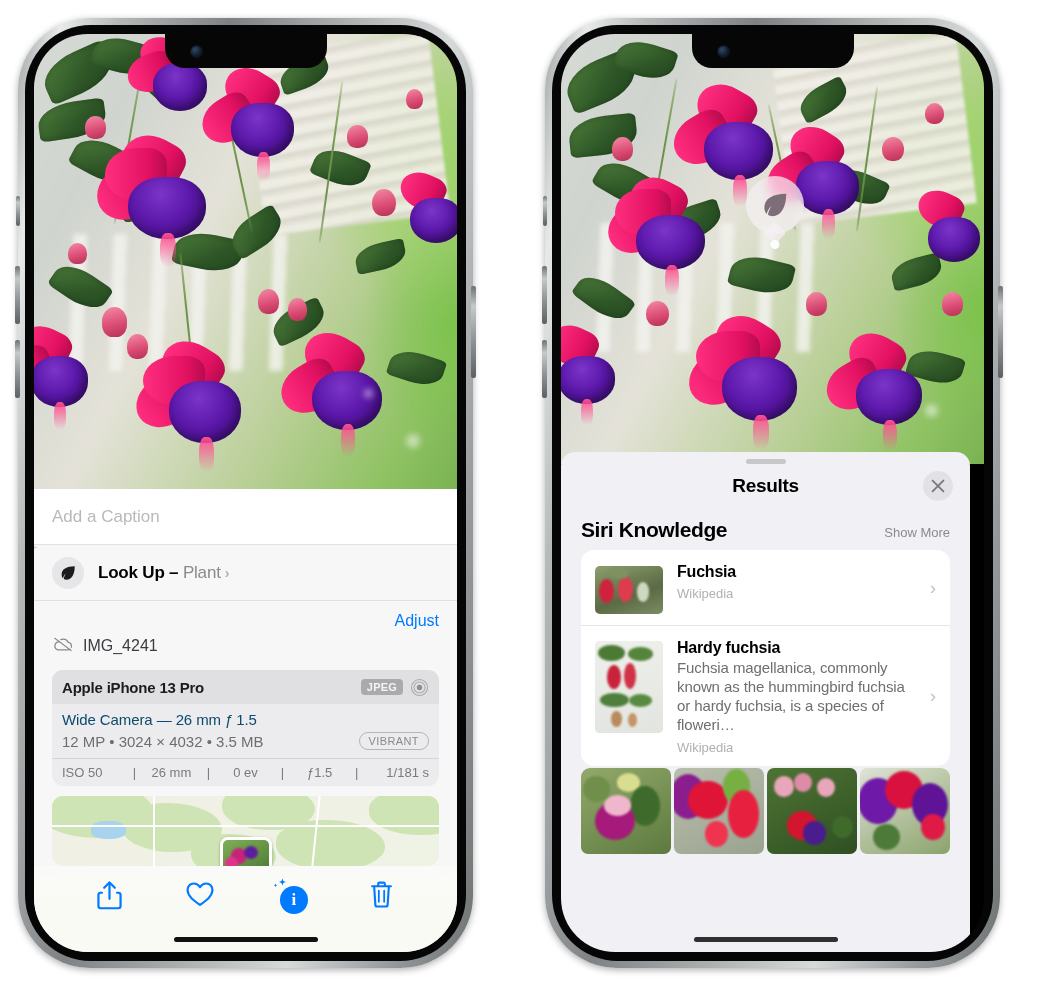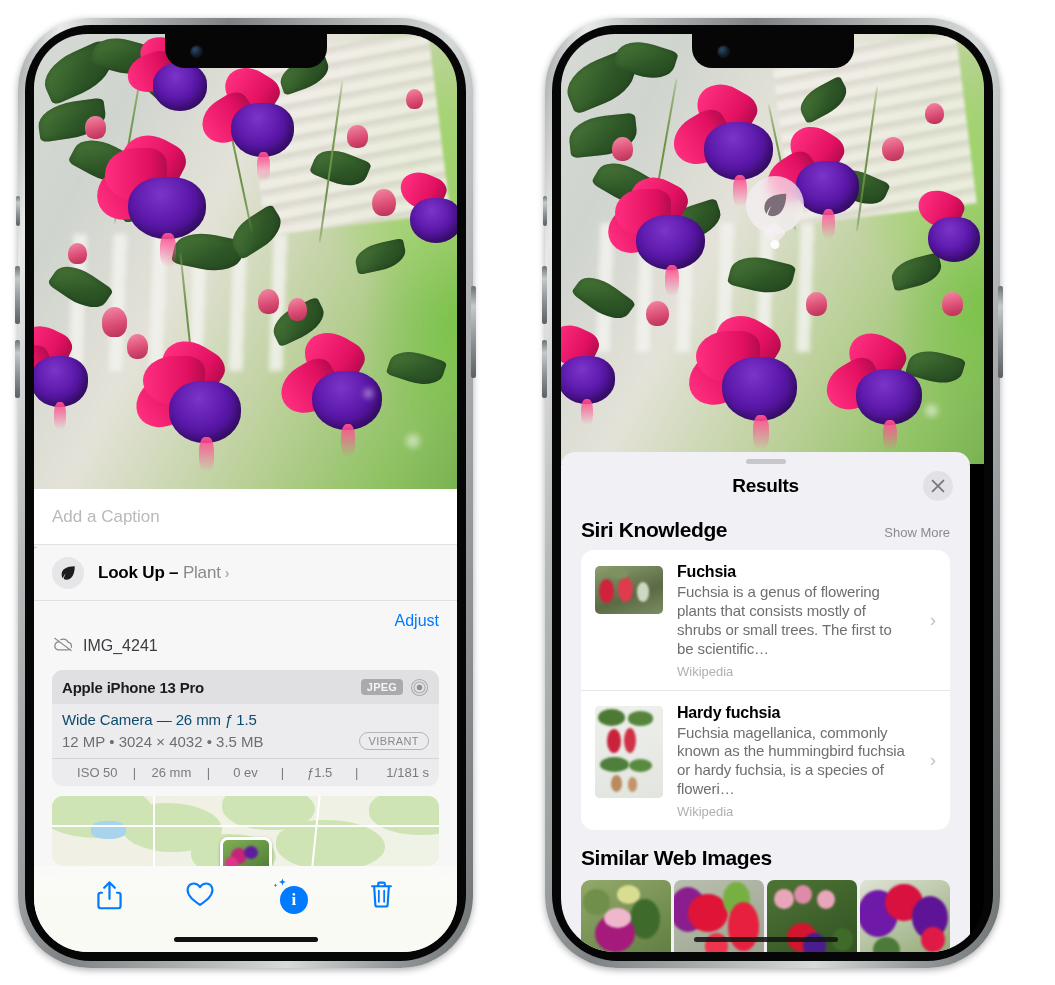--- a/index.html
+++ b/index.html
@@ -178,21 +178,21 @@
   .exif-l2 { display: flex; align-items: center; font-size: 15px; color: #6e6e73; margin-top: 4px; }
   .badge-vibrant {
     margin-left: auto; font-size: 11px; color: #8a8a8e; letter-spacing: .4px;
     border: 1px solid #b4b4b9; border-radius: 9px; padding: 2px 9px;
   }
   .exif-foot {
     display: flex; align-items: center; height: 28px;
     border-top: .5px solid #d5d5d8; padding: 0 10px;
   }
   .exif-foot span { font-size: 13px; color: #7a7a7f; flex: 1; text-align: center; }
-  .exif-foot span:first-child { text-align: center; }
+  .exif-foot span:first-child { text-align: left; }
   .exif-foot span:last-child  { text-align: right; }
   .exif-sep { color: #c7c7cb; flex: 0 0 1px !important; }
 
   .map-card {
     margin: 10px 18px 0; height: 70px; border-radius: 11px; overflow: hidden;
     position: relative;
     background: linear-gradient(160deg,#f2efe6,#eef3e4);
   }
   .map-green {
     position: absolute; border-radius: 44% 56% 48% 52%;
@@ -652,21 +652,20 @@
             <span class="know-thumb a">
               <span class="mini" style="background:linear-gradient(160deg,#8d9e6e,#5a6b45 60%,#7d8c63)">
                 <span class="blob" style="left:6%;  top:28%; width:22%; height:50%; background:#d0223c"></span>
                 <span class="blob" style="left:34%; top:22%; width:22%; height:52%; background:#e03a4e"></span>
                 <span class="blob" style="left:62%; top:34%; width:18%; height:40%; background:#cfd9c2"></span>
                 <span class="blob" style="left:20%; top:2%;  width:30%; height:26%; background:#7e9160"></span>
               </span>
             </span>
             <span class="know-body">
               <span class="know-title" style="display:block">Fuchsia</span>
-              <span class="know-desc" style="display:block">Fuchsia is a genus of flowering plants that consists mostly of shrubs or small trees. The first to be scientific…</span>
               <span class="know-src" style="display:block">Wikipedia</span>
             </span>
             <span class="know-chev">›</span>
           </div>
 
           <div class="know-row">
             <span class="know-thumb b">
               <span class="mini" style="background:linear-gradient(170deg,#eef0ec,#e2e5df)">
                 <span class="blob" style="left:4%;  top:4%;  width:40%; height:18%; background:#4c7a35"></span>
                 <span class="blob" style="left:48%; top:6%;  width:38%; height:16%; background:#55853b"></span>
@@ -680,23 +679,20 @@
             </span>
             <span class="know-body">
               <span class="know-title" style="display:block">Hardy fuchsia</span>
               <span class="know-desc" style="display:block">Fuchsia magellanica, commonly known as the hummingbird fuchsia or hardy fuchsia, is a species of floweri…</span>
               <span class="know-src" style="display:block">Wikipedia</span>
             </span>
             <span class="know-chev">›</span>
           </div>
         </div>
 
-        <div class="sec-head" style="padding-top:16px">
-          <span class="sec-title">Similar Web Images</span>
-        </div>
 
         <div class="web-strip">
           <span class="web-thumb">
             <span class="mini" style="background:linear-gradient(150deg,#93a96b,#5d7a3e)">
               <span class="blob" style="left:40%; top:6%;  width:26%; height:22%; background:#d9dd8f"></span>
               <span class="blob" style="left:54%; top:22%; width:34%; height:46%; background:#3e6b2c"></span>
               <span class="blob" style="left:16%; top:40%; width:44%; height:44%; background:#a51a7a"></span>
               <span class="blob" style="left:26%; top:32%; width:30%; height:24%; background:#f0b6cc"></span>
               <span class="blob" style="left:2%;  top:10%; width:30%; height:30%; background:#6f8f4a"></span>
             </span>

